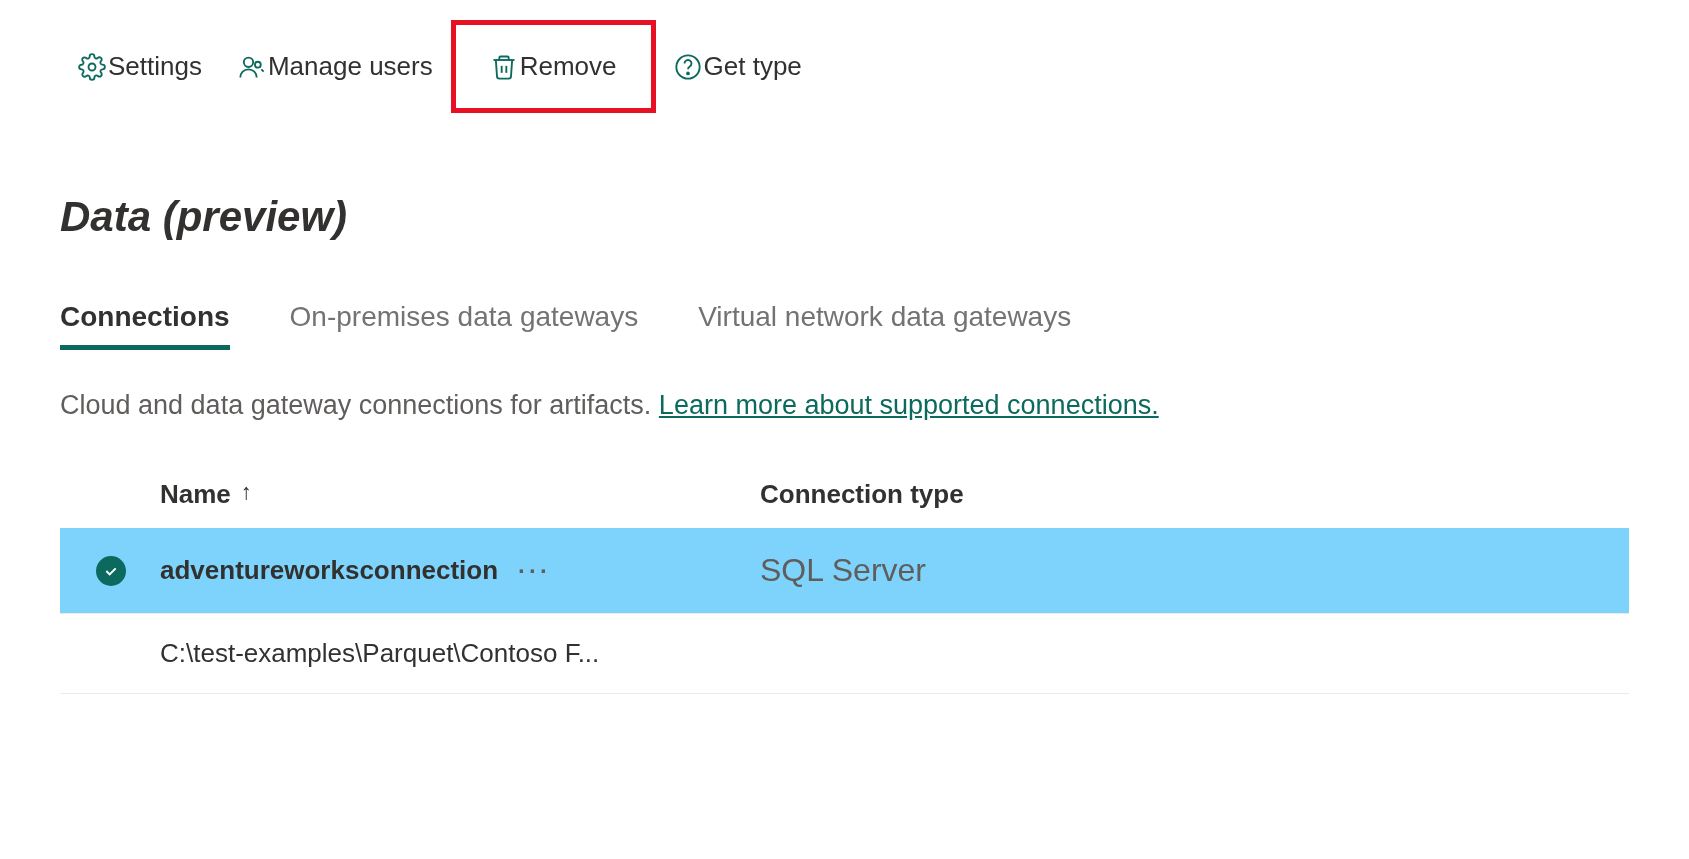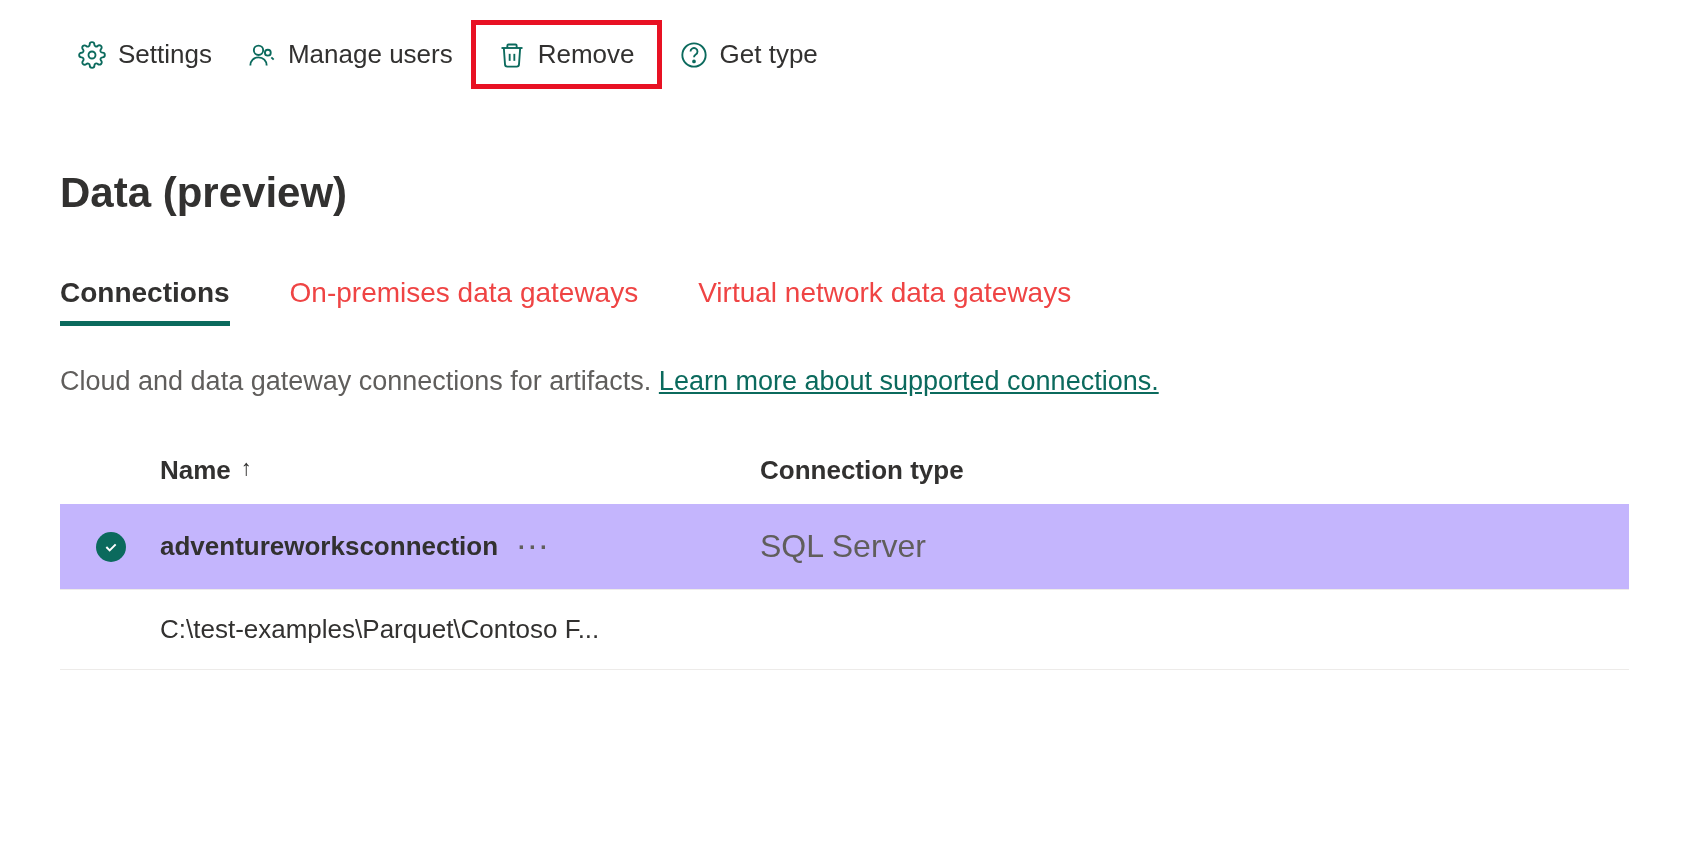--- a/index.html
+++ b/index.html
@@ -15,56 +15,57 @@
     }
     .toolbar {
       display: flex;
       align-items: center;
       gap: 0;
       padding: 20px 60px;
     }
     .toolbar-item {
       display: flex;
       align-items: center;
-      gap: 12px;
+      gap: 2px;
       padding: 10px 18px;
       cursor: pointer;
       font-size: 26px;
       color: #323130;
     }
     .toolbar-item .icon {
       width: 28px;
       height: 28px;
       display: flex;
       align-items: center;
       justify-content: center;
       color: #0b6a5d;
     }
     .highlight-box {
       border: 5px solid #e81123;
-      padding: 4px;
+      padding: 16px;
     }
     .page-content {
       padding: 60px 60px 0 60px;
     }
     .page-title {
       font-size: 42px;
       font-weight: 600;
       color: #323130;
       margin-bottom: 60px;
+      font-style: italic;
     }
     .tabs {
       display: flex;
       gap: 60px;
       border-bottom: none;
       margin-bottom: 40px;
     }
     .tab {
       font-size: 28px;
-      color: #ef4444;
+      color: #737373;
       padding-bottom: 12px;
       cursor: pointer;
       border-bottom: 5px solid transparent;
     }
     .tab.active {
       color: #323130;
       font-weight: 700;
       border-bottom: 5px solid #0b6a5d;
     }
     .description {
@@ -101,21 +102,21 @@
       font-size: 22px;
     }
     .table-row {
       display: flex;
       align-items: center;
       padding: 24px 0 24px 30px;
       font-size: 26px;
       border-bottom: 1px solid #edebe9;
     }
     .table-row.selected {
-      background: #c4b5fd;
+      background: #7dd3fc;
     }
     .row-indicator {
       width: 70px;
       display: flex;
       align-items: center;
       justify-content: flex-start;
       padding-left: 6px;
     }
     .check-circle {
       width: 30px;

